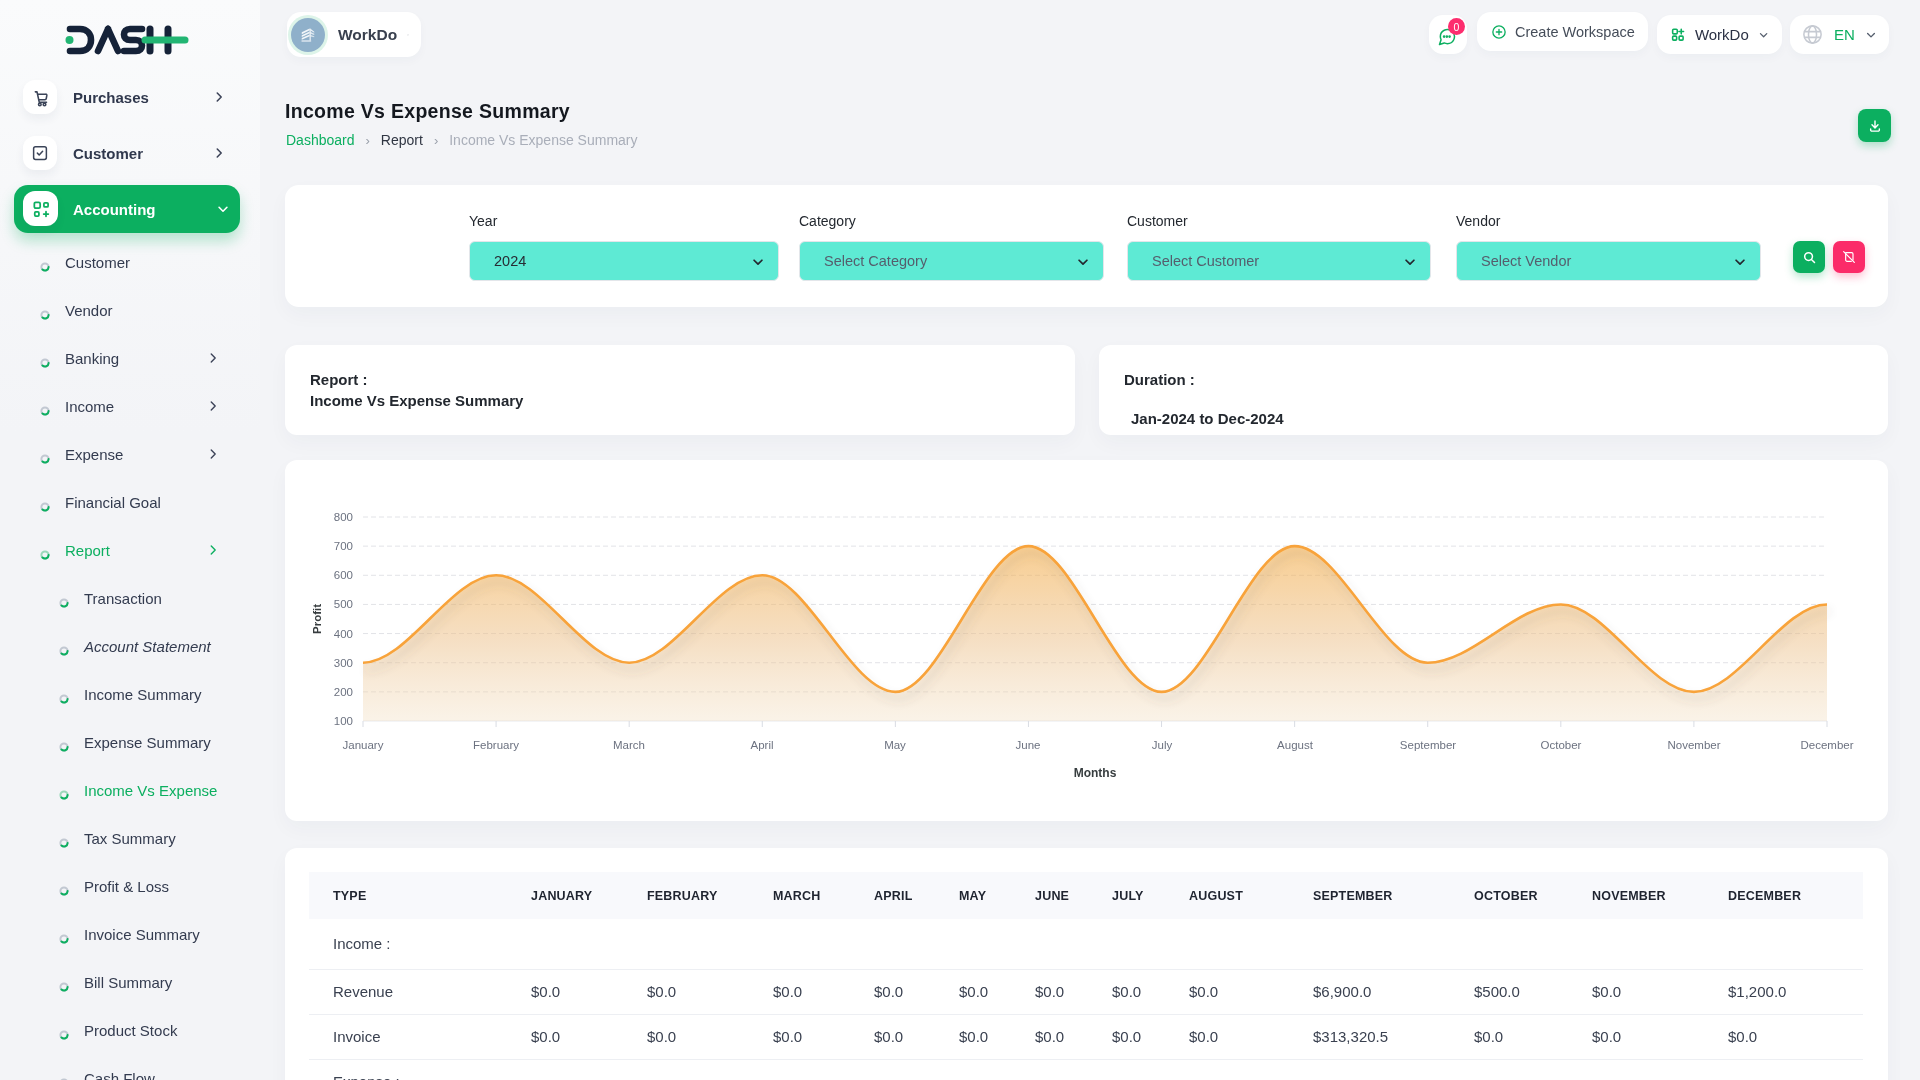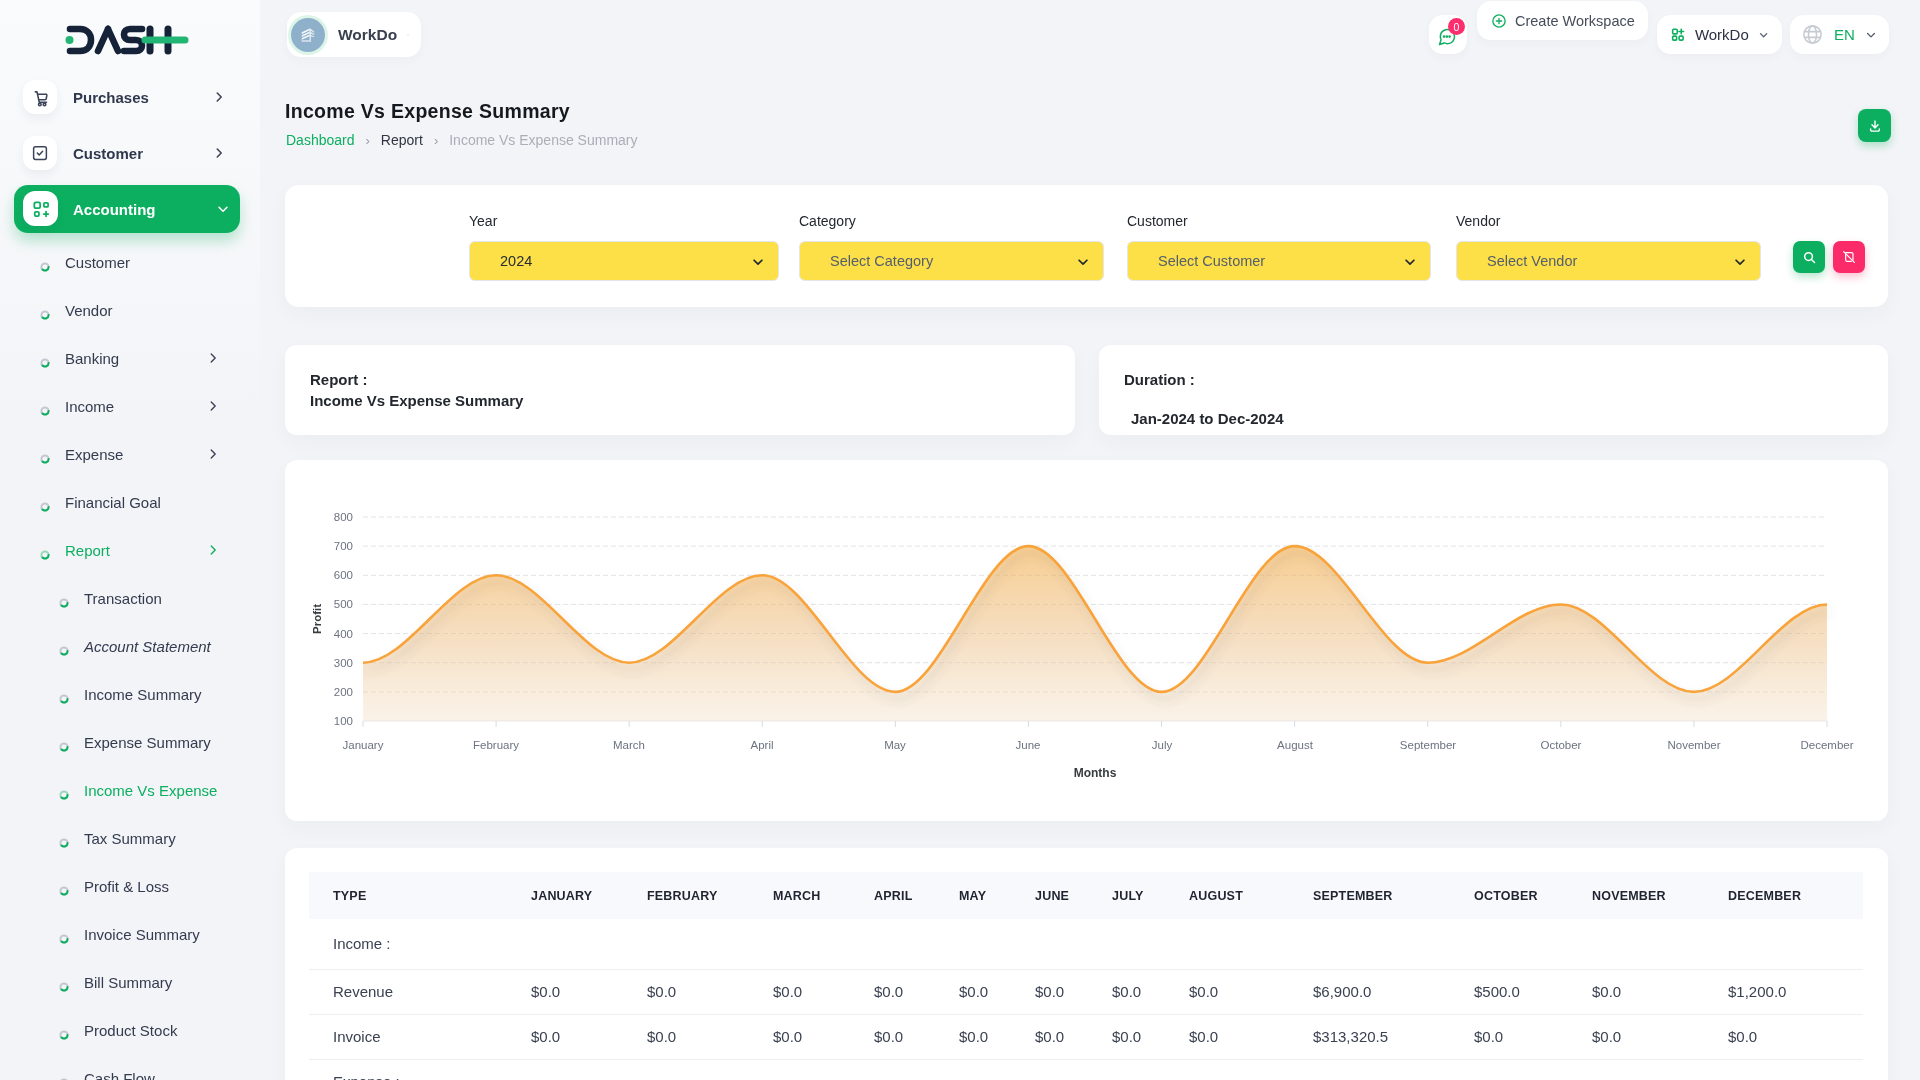--- a/index.html
+++ b/index.html
@@ -28,21 +28,21 @@
 
 
 h1.title { position:absolute; left:285px; top:100px; font-size:19.5px; font-weight:700; color:#14181f; letter-spacing:0.3px; }
 #crumb { position:absolute; left:286px; top:132px; font-size:14px; color:#8b93a2; }
 #crumb a { color:#0caf60; text-decoration:none; }
 #crumb .sep { color:#9aa0ab; margin:0 11px; font-size:13px; }
 #crumb .cur { color:#a9aeb9; }
 #crumb .mid { color:#2f3542; }
 
 label.flabel { display:block; font-size:14px; color:#23282f; margin-bottom:12px; font-weight:400; }
-.selbox { height:40px; background:#fde047; border:1px solid #e3e6ea; border-radius:6px; display:flex; align-items:center; padding:0 30px; font-size:14.5px; color:#555e6d; position:relative; }
+.selbox { height:40px; background:#5eead4; border:1px solid #e3e6ea; border-radius:6px; display:flex; align-items:center; padding:0 24px; font-size:14.5px; color:#555e6d; position:relative; }
 .selbox .cv { position:absolute; right:13px; top:13px; }
 
 .sqbtn { position:absolute; width:32px; height:32px; border-radius:7px; display:flex; align-items:center; justify-content:center; }
 
 table#rep { border-collapse:collapse; table-layout:fixed; width:1554px; font-size:15px; }
 #rep th { background:#f8f9fc; font-size:12.5px; font-weight:700; color:#1f2430; text-align:left; height:47px; padding:0 0 0 12px; letter-spacing:0.2px; white-space:nowrap; }
 #rep td { height:45px; padding:0 0 0 12px; border-bottom:1px solid #edeff3; color:#3a4150; white-space:nowrap; }
 #rep th:first-child, #rep td:first-child { padding-left:24px; }
 </style>
 </head>
@@ -285,21 +285,21 @@
 <div class="hbtn" style="left:1429px; top:15px; width:38px; height:39px;">
   <svg style="position:absolute;left:8px;top:12px;" width="20" height="20" viewBox="0 0 24 24" fill="none" stroke="#0caf60" stroke-width="1.8" stroke-linecap="round" stroke-linejoin="round">
       <path d="M21 11.5a8.38 8.38 0 0 1-.9 3.8 8.5 8.5 0 0 1-7.6 4.7 8.38 8.38 0 0 1-3.8-.9L3 21l1.9-5.7a8.38 8.38 0 0 1-.9-3.8 8.5 8.5 0 0 1 4.7-7.6 8.38 8.38 0 0 1 3.8-.9h.5a8.48 8.48 0 0 1 8 8z"></path>
       <circle cx="8.5" cy="11.5" r="0.7" fill="#0caf60"></circle>
       <circle cx="11.8" cy="11.5" r="0.7" fill="#0caf60"></circle>
       <circle cx="15.1" cy="11.5" r="0.7" fill="#0caf60"></circle>
     </svg>
   <div style="position:absolute; left:19px; top:3px; width:17px; height:17px; background:#fd2d6e; border-radius:50%; color:#fff; font-size:10.5px; display:flex; align-items:center; justify-content:center;">0</div>
 </div>
 
-<div class="hbtn" style="left:1477px; top:1px; width:171px; height:39px; padding:0 14px; white-space:nowrap;">
+<div class="hbtn" style="left:1477px; top:12px; width:171px; height:39px; padding:0 14px; white-space:nowrap;">
   <svg style="flex-shrink:0;" width="16" height="16" viewBox="0 0 24 24" fill="none" stroke="#0caf60" stroke-width="2" stroke-linecap="round">
       <circle cx="12" cy="12" r="9.2"></circle>
       <path d="M12 8v8M8 12h8"></path>
     </svg>
   <span style="margin-left:8px; font-size:14.5px; color:#454d59; font-weight:400;">Create Workspace</span>
 </div>
 
 <div class="hbtn" style="left:1657px; top:15px; width:125px; height:39px; padding:0 13px; white-space:nowrap;">
   <svg width="17" height="17" viewBox="0 0 24 24" fill="none" stroke="#0caf60" stroke-width="2.4" stroke-linecap="round" stroke-linejoin="round">
       <rect x="4" y="4" width="7" height="7" rx="1.6"></rect>

